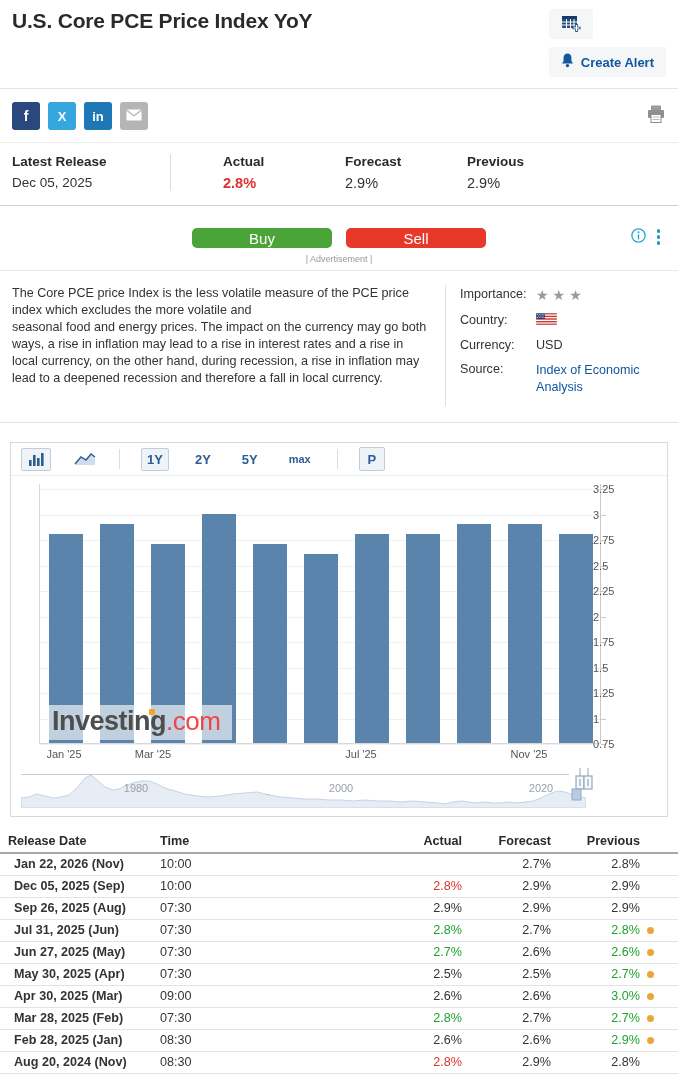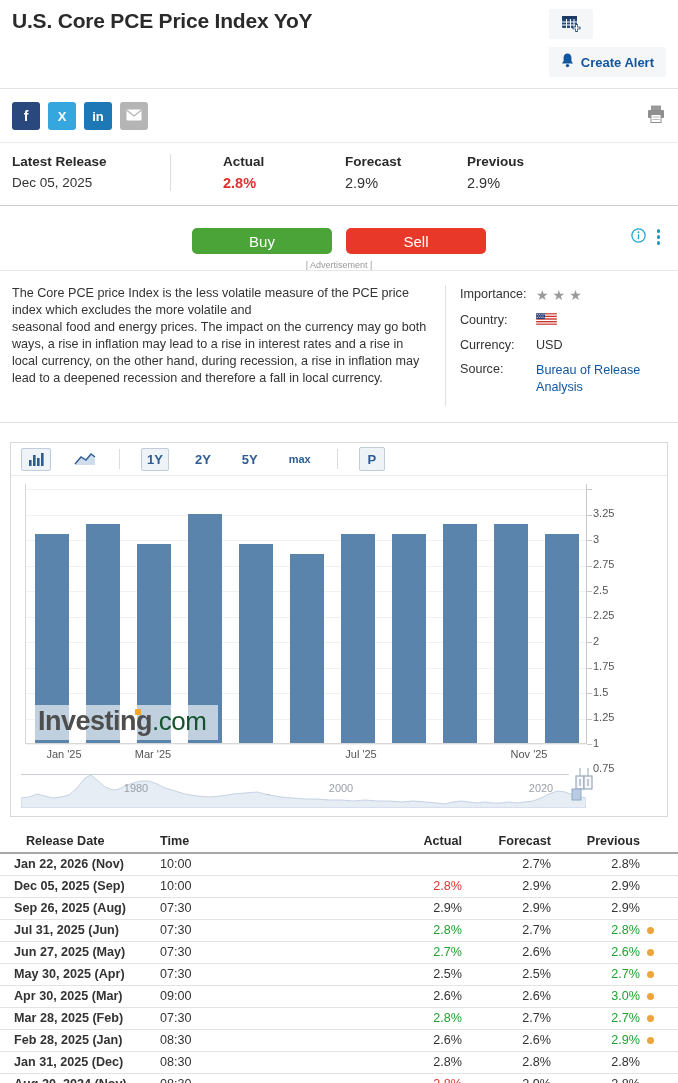--- a/index.html
+++ b/index.html
@@ -39,21 +39,21 @@
   .lr-date  { font-size:13.5px; margin-top:6px; }
   .latest-left { width:158px; }
   .vdiv { width:1px; align-self:stretch; background:#ddd; margin-right:52px; }
   .stat { width:122px; }
   .stat-val { font-size:14.5px; margin-top:6px; }
   .stat-actual .stat-val { color:#e03131; font-weight:700; }
 
   
   .trade { position:relative; padding:22px 12px 6px 12px; height:64px; }
   .trade-btns { display:flex; gap:14px; justify-content:center; }
-  .btn-trade { width:140px; height:26px; border:0; border-radius:5px; color:#fff; font-size:15px;
+  .btn-trade { width:140px; height:20px; border:0; border-radius:5px; color:#fff; font-size:15px;
                font-family:"Liberation Sans",sans-serif; cursor:pointer; }
   .btn-buy { background:#4aa438; }
   .btn-sell { background:#e8382a; }
   .ad-caption { text-align:center; font-size:9px; color:#999; margin-top:6px; }
   .trade-side { position:absolute; right:18px; top:22px; display:flex; gap:11px; align-items:flex-start; }
   .dots { display:flex; flex-direction:column; gap:2.5px; cursor:pointer; padding-top:1px; }
   .dots i { width:3.5px; height:3.5px; border-radius:50%; background:#2596be; }
 
   
   .about { display:flex; border-top:1px solid #e6e6e6; padding:14px 12px 16px 12px; }
@@ -74,49 +74,49 @@
   .tb-icon { width:30px; height:23px; }
   .tb-plain-icon { width:26px; height:23px; display:flex; align-items:center; justify-content:center; cursor:pointer; }
   .tb-range { font-size:13px; font-weight:700; color:#2d5d92; background:none; border:0; cursor:pointer;
               font-family:"Liberation Sans",sans-serif; padding:3px 5px; }
   .tb-range.active { border:1px solid #c3cdd9; background:#eef3f8; border-radius:2px; }
   .tb-max { font-size:11px; }
   .tb-sep { width:1px; height:20px; background:#ddd; }
   .tb-p { width:26px; height:24px; font-size:13px; font-weight:700; color:#2d5d92; }
 
   .chart-body { position:relative; height:288px; }
-  .plot { position:absolute; left:14px; top:8px; width:562px; height:260px;
+  .plot { position:absolute; left:28px; top:8px; width:562px; height:260px;
           border-left:1px solid #d8d8d8; border-bottom:1px solid #d8d8d8; border-right:1px solid #c9c9c9; }
   .gridline { position:absolute; left:0; width:100%; height:1px; background:#f2f0f2; }
   .ytick { position:absolute; right:-6px; width:5px; height:1px; background:#c9c9c9; }
   .bar { position:absolute; bottom:0; background:#5b84ac; }
-  .ylabel { position:absolute; left:582px; font-size:11px; color:#555;margin-top:24px; }
+  .ylabel { position:absolute; left:582px; font-size:11px; color:#555; }
   .xlabels { position:relative; height:18px; }
   .xlabel { position:absolute; top:0; font-size:11px; color:#555; transform:translateX(-50%); }
 
   .watermark { position:absolute; left:8px; bottom:3px; background:rgba(255,255,255,0.62);
                padding:1px 12px 3px 4px; display:flex; align-items:baseline; }
   .wm-main { font-size:27px; font-weight:800; color:#4e4e4e; letter-spacing:-0.5px; position:relative; }
-  .wm-com  { font-size:26px; color:#14532d; letter-spacing:-0.5px; }
+  .wm-com  { font-size:26px; color:#ef4444; letter-spacing:-0.5px; }
   .wm-dot { position:absolute; width:6px; height:6px; background:#f5a623; left:101px; top:4px; border-radius:1px; }
 
   .navigator { position:relative; height:44px; margin:2px 10px 6px 10px; }
   .nav-topline { position:absolute; left:0; top:8px; width:548px; height:1px; background:#c9ced6; }
   .nav-label { position:absolute; top:16px; font-size:11px; color:#9aa0a8; transform:translateX(-50%); }
   .nav-handle { position:absolute; left:546px; top:2px; cursor:ew-resize; }
 
   
   .hist-wrap { margin-top:13px; }
   table.hist { width:678px; border-collapse:collapse; table-layout:fixed; font-size:12.6px; }
   table.hist th { font-weight:700; color:#2a2a2a; border-bottom:2px solid #a8a8a8; height:23px; }
   table.hist td { border-bottom:1px solid #e3e3e3; height:22px; }
   th.l, td.l { text-align:left; }
   th.r, td.r { text-align:right; }
   td.c-date { padding-left:14px; font-weight:700; }
-  th.c-date { padding-left:26px; }
+  th.c-date { padding-left:8px; }
   .val-worse { color:#e03131; }
   .val-better { color:#1fa22e; }
   .rev-dot { display:inline-block; width:7px; height:7px; border-radius:50%; background:#eda53b; margin-left:7px; }
 </style>
 </head>
 <body>
 
 <div class="page">
 
   <div class="topbar">
@@ -261,21 +261,21 @@
             <rect width="21" height="12" fill="none" stroke="#ddd" stroke-width="0.5"></rect>
           </svg>
         </span>
       </div>
       <div class="meta-row">
         <span class="meta-label">Currency:</span>
         <span class="meta-val">USD</span>
       </div>
       <div class="meta-row">
         <span class="meta-label">Source:</span>
-        <span class="meta-val src-link">Bureau of Release Analysis</span>
+        <span class="meta-val src-link">Index of Economic Analysis</span>
       </div>
     </div>
   </div>
   <hr class="hr">
 
   <div class="chart-card">
     <div class="chart-toolbar">
       <span class="tb-box tb-icon">
         <svg width="15" height="14" viewBox="0 0 15 14">
           <rect x="0" y="8" width="2.6" height="6" fill="#2d5d92"></rect>
@@ -474,28 +474,20 @@
           </tr>
           <tr>
             <td class="l c-date">Feb 28, 2025 (Jan)</td>
             <td class="l">08:30</td>
             <td class="r ">2.6%</td>
             <td class="r">2.6%</td>
             <td class="r val-better">2.9%</td>
             <td><span class="rev-dot"></span></td>
           </tr>
           <tr>
-            <td class="l c-date">Jan 31, 2025 (Dec)</td>
-            <td class="l">08:30</td>
-            <td class="r ">2.8%</td>
-            <td class="r">2.8%</td>
-            <td class="r ">2.8%</td>
-            <td></td>
-          </tr>
-          <tr>
             <td class="l c-date">Aug 20, 2024 (Nov)</td>
             <td class="l">08:30</td>
             <td class="r val-worse">2.8%</td>
             <td class="r">2.9%</td>
             <td class="r ">2.8%</td>
             <td></td>
           </tr>
         </tbody>
     </table>
   </div>

